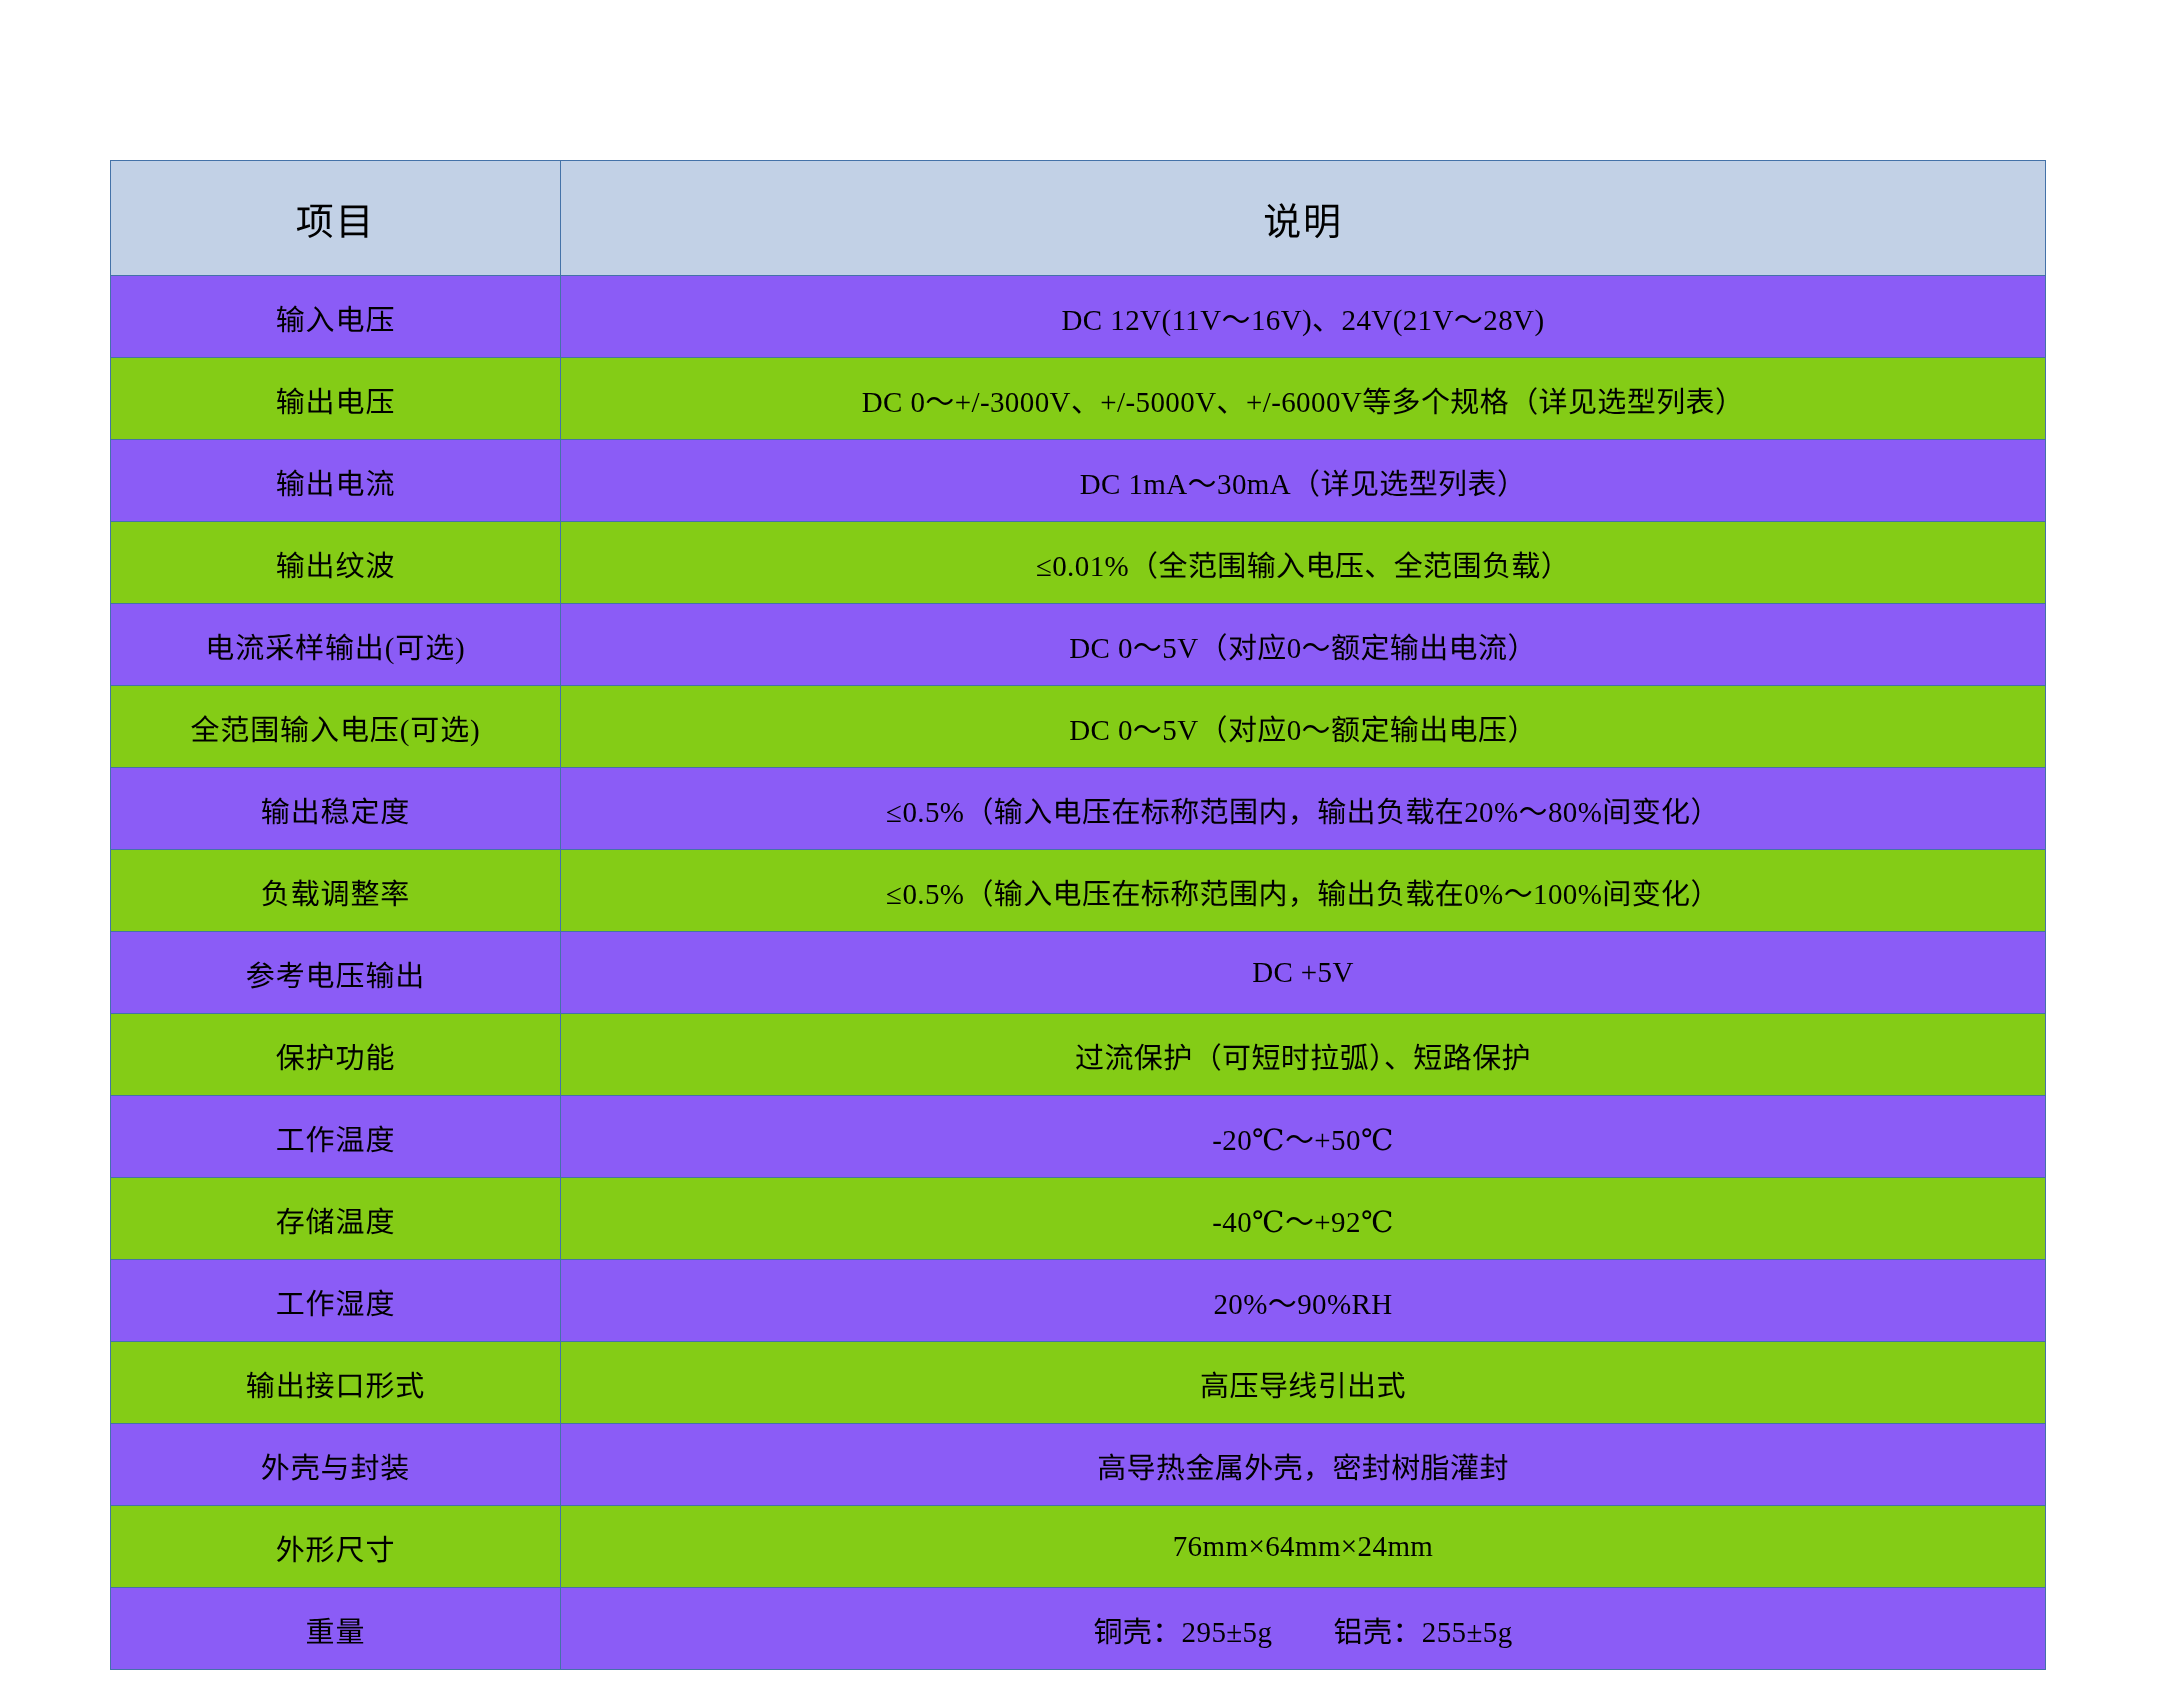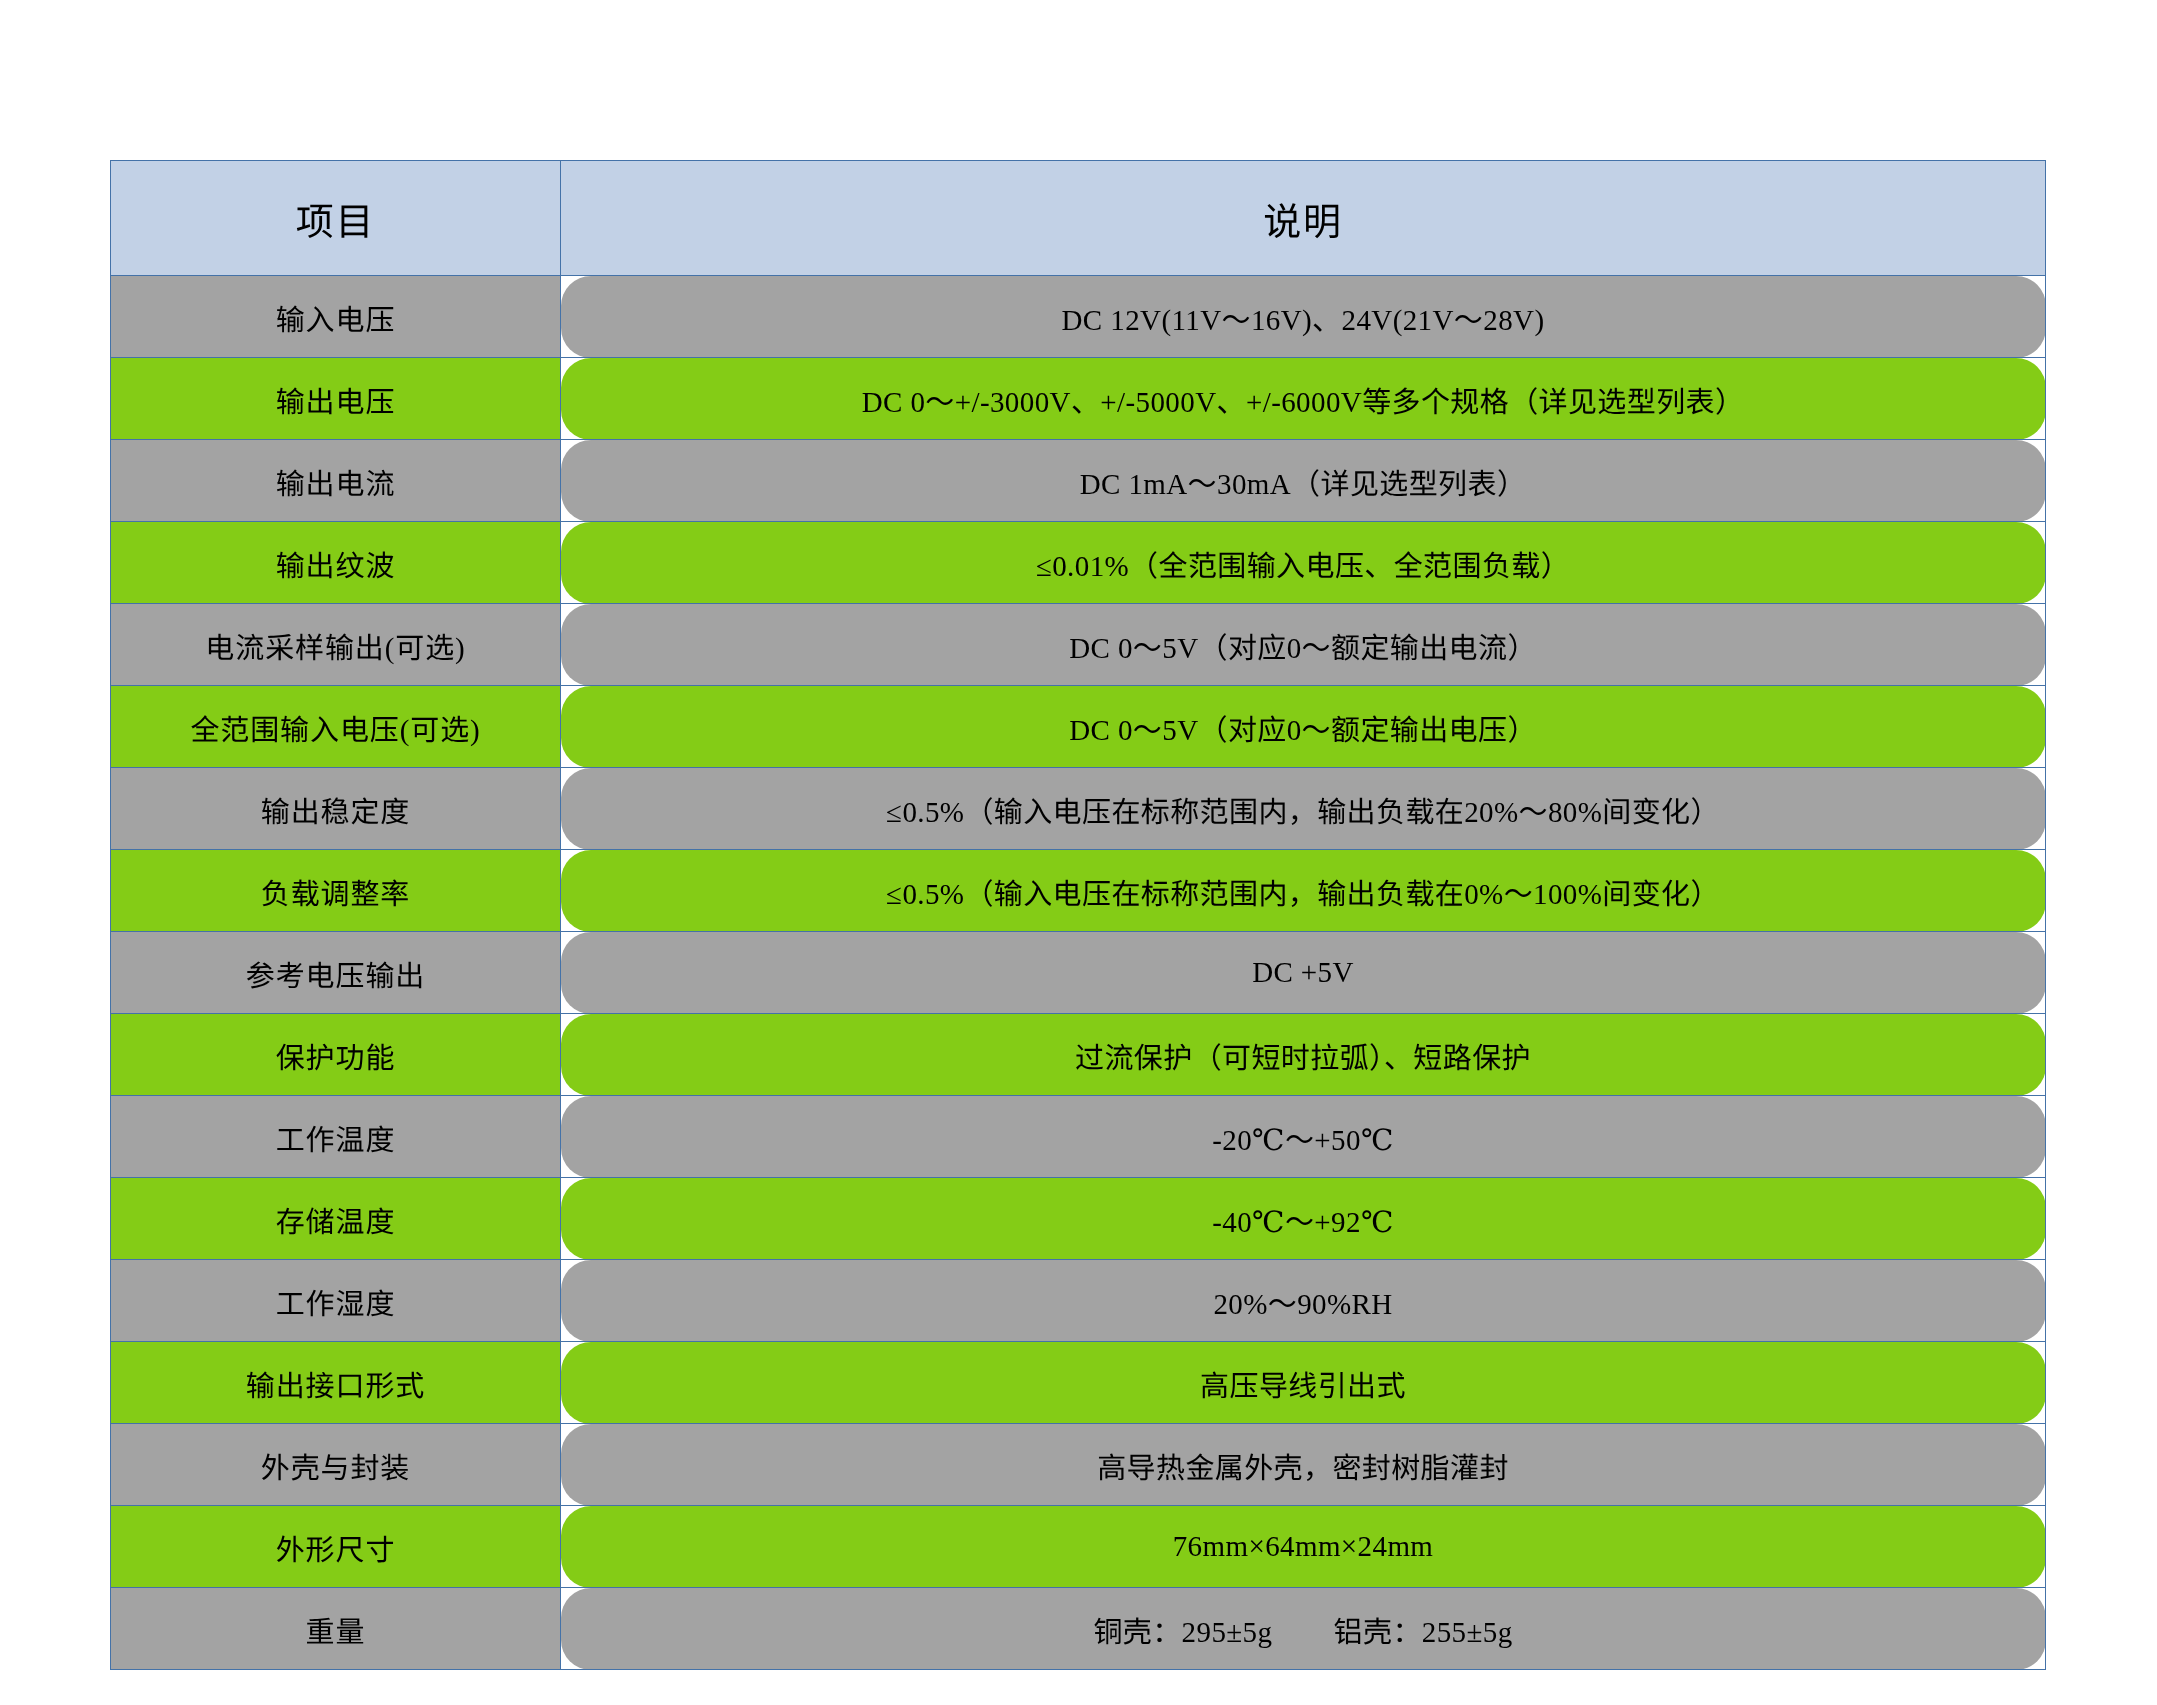--- a/index.html
+++ b/index.html
@@ -42,34 +42,33 @@
     background: #c2d1e6;
     height: 98px;
     font-size: 38px;
     letter-spacing: 1.8px;
   }
   tbody td {
     height: 65px;
     font-size: 29px;
   }
   tbody tr.odd td {
-    background: #a3a3a3;
+    background: #8b5cf6;
     margin-left: 44px;
   }
   tbody tr.even td {
     background: #84cc16;
   }
   tbody td.item-cell {
     font-size: 29px;
     letter-spacing: 0.9px;
   }
   tbody td.desc-cell {
     font-size: 29px;
     letter-spacing: 0.4px;
-    border-radius: 30px;
   }
   .weight-desc {
     display: inline-block;
     white-space: pre;
   }
 </style>
 </head>
 <body>
 
 <div class="page">

